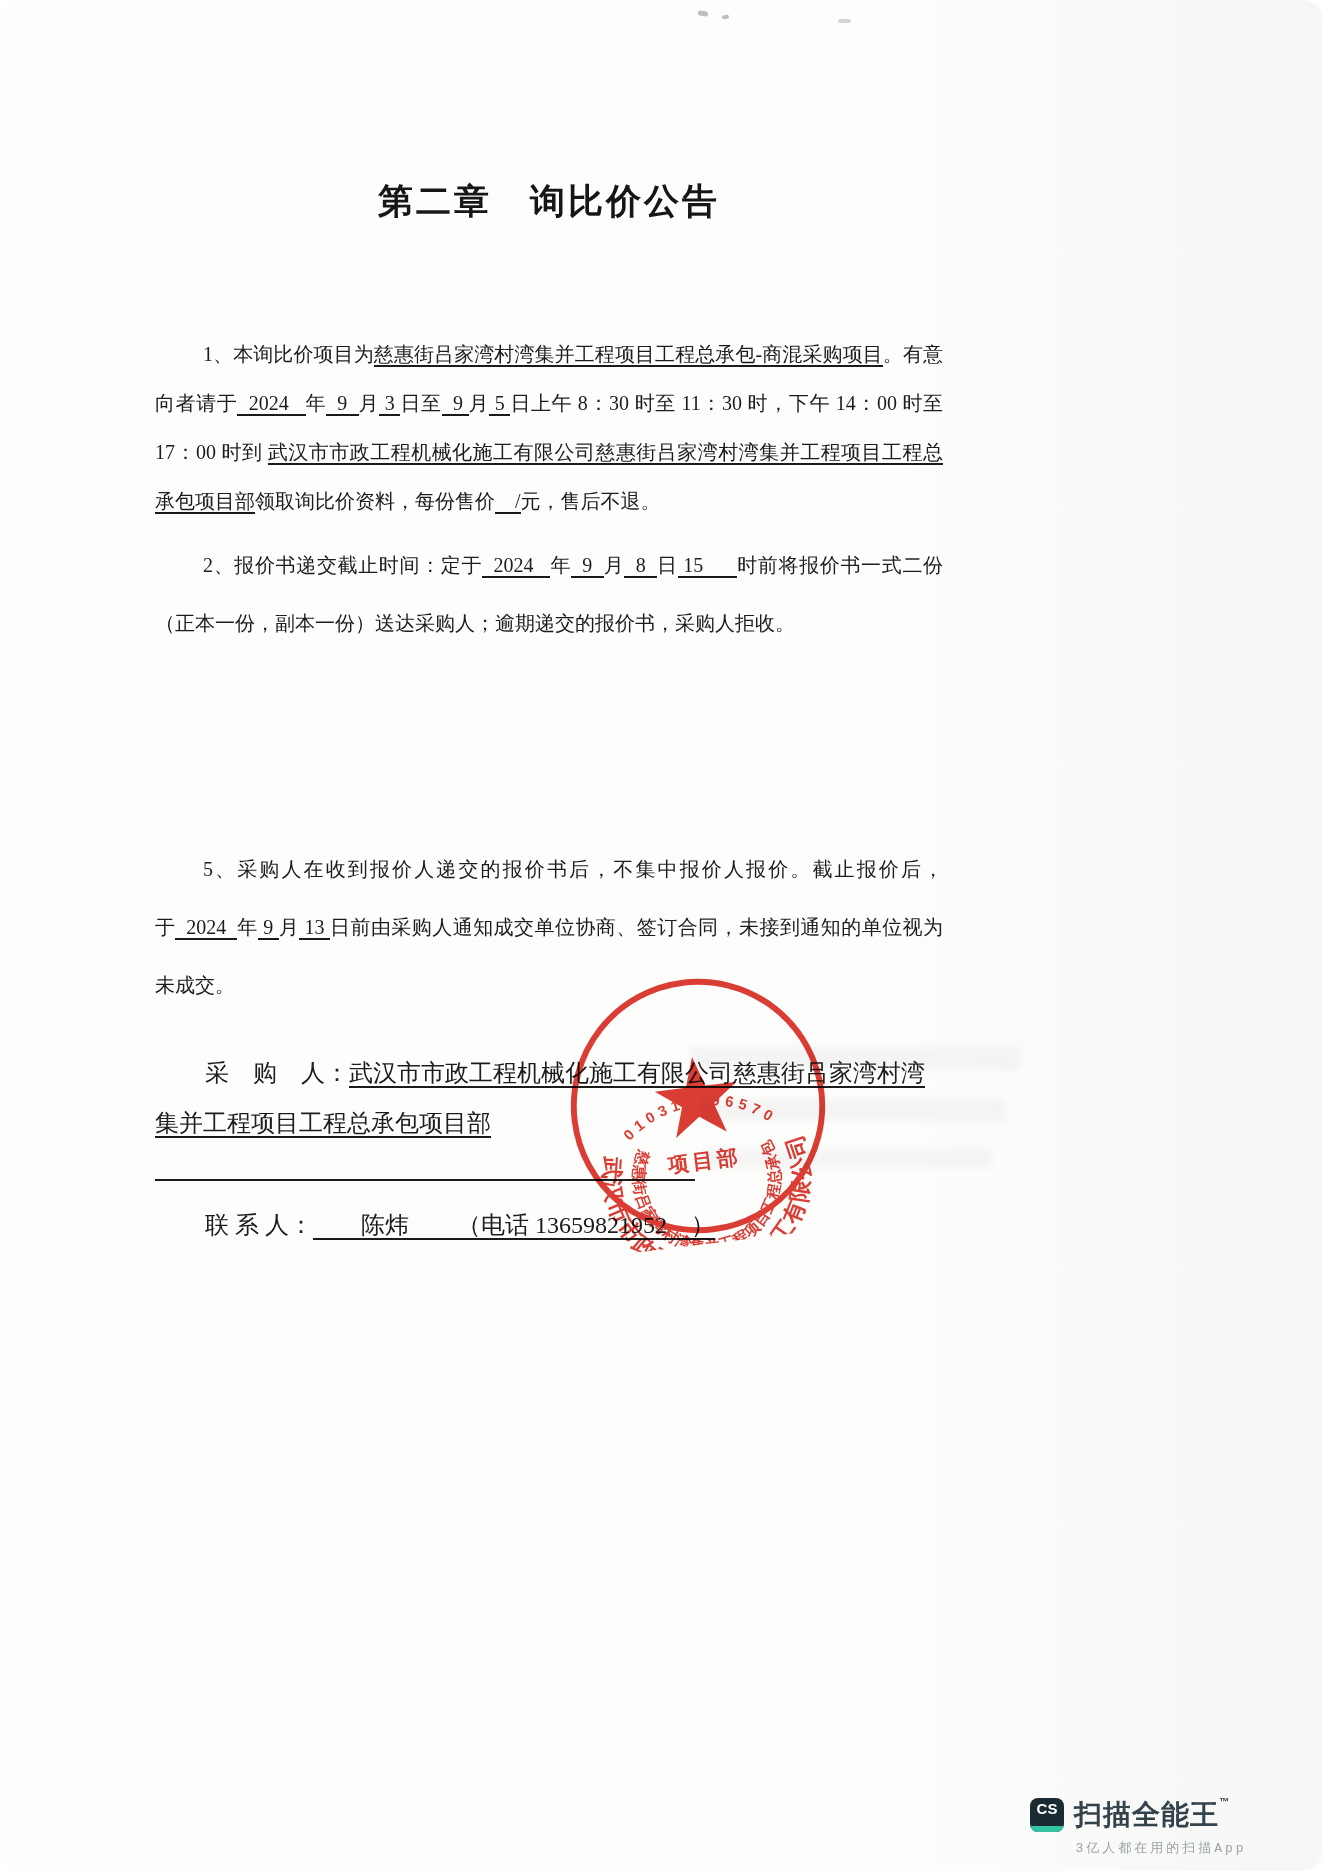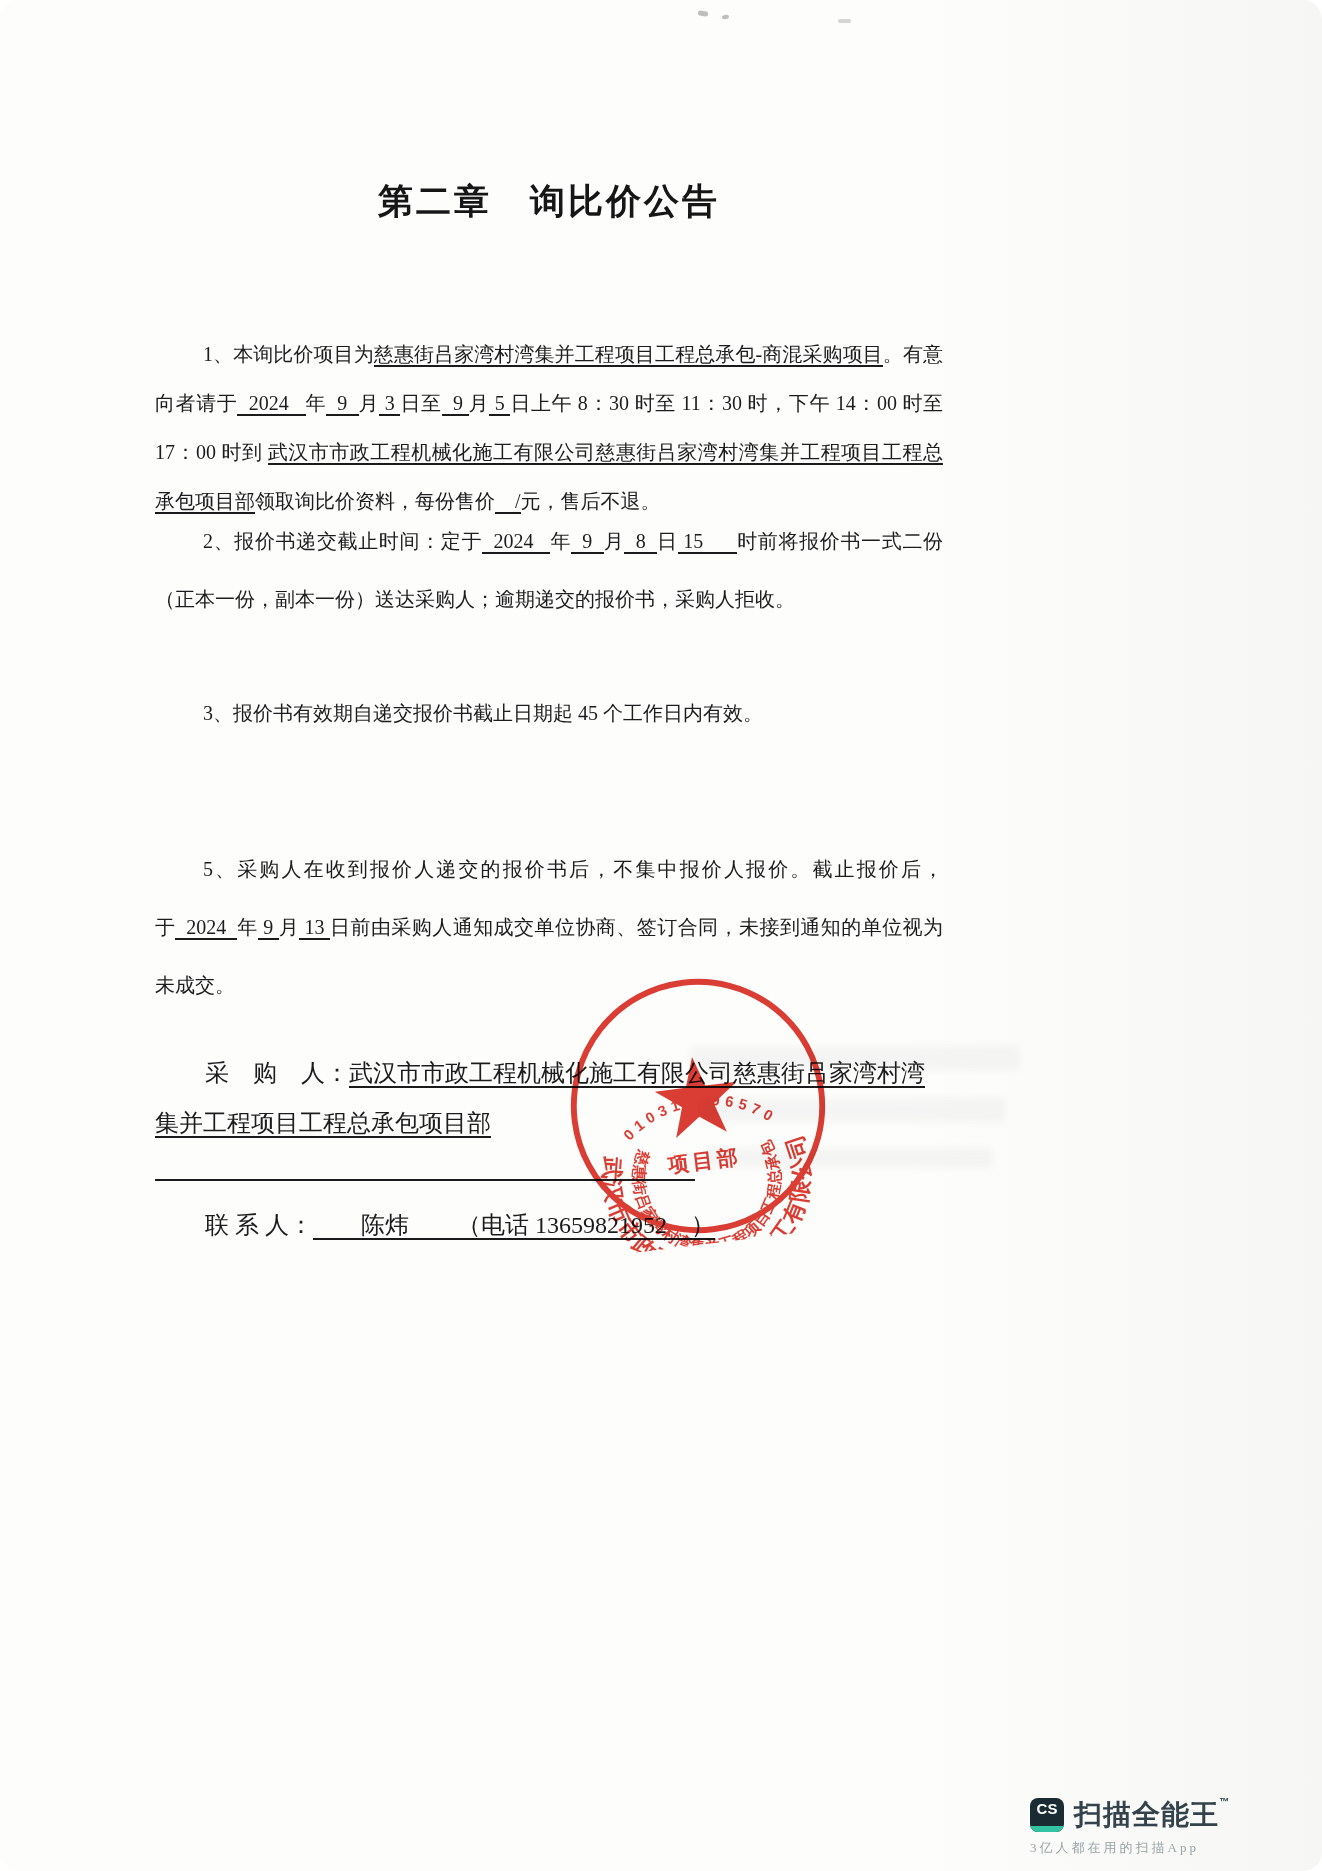--- a/index.html
+++ b/index.html
@@ -13,21 +13,21 @@
   .doc-title{
     position:absolute;top:178px;left:155px;width:788px;
     text-align:center;font-family:"Liberation Sans","DejaVu Sans",sans-serif;
     font-weight:bold;font-size:35px;letter-spacing:3px;color:#161616;
   }
   .para{
     position:absolute;left:155px;width:788px;
     font-size:20px;text-align:justify;text-indent:48px;
   }
   #p1{top:330px;line-height:49px;}
-  #p2{top:512px;line-height:58px;}
+  #p2{top:536px;line-height:58px;}
   #p3{top:688px;line-height:50px;}
   #p4{top:730px;line-height:61px;}
   #p5{top:840px;line-height:58px;}
   .sig{
     position:absolute;left:155px;width:790px;
     font-size:24px;line-height:50px;text-indent:50px;text-align:left;
   }
   #sig-buyer{top:1048px;}
   #sig-address{top:1150px;}
   #sig-contact{top:1200px;}
@@ -63,42 +63,41 @@
     position:absolute;left:0;right:0;top:2px;text-align:center;
     color:#ffffff;font-family:"Liberation Sans","DejaVu Sans",sans-serif;
     font-weight:bold;font-size:15px;letter-spacing:0;
   }
   .wm-name{
     font-family:"Liberation Sans","DejaVu Sans",sans-serif;
     font-size:28px;font-weight:600;color:#33424b;letter-spacing:1px;white-space:nowrap;
   }
   .wm-tm{font-size:10px;color:#33424b;vertical-align:top;}
   .wm-tagline{
-    margin-top:5px;
-    font-family:Liberation Serif, serif;
+    margin-top:5px;text-align:center;
+    font-family:Liberation Mono, monospace;
     font-size:13px;color:#9aa4a9;letter-spacing:3px;white-space:nowrap;
   }
 </style>
 </head>
 <body>
 
 <div class="page">
 
   <div class="speck a"></div>
   <div class="speck b"></div>
   <div class="speck c"></div>
   <div class="ghost g1"></div>
   <div class="ghost g2"></div>
   <div class="ghost g3"></div>
 
   <div class="doc-title">第二章　询比价公告</div>
 
   <div class="para" id="p1"><span class="">1、本询比价项目为</span><span class="u ">慈惠街吕家湾村湾集并工程项目工程总承包-商混采购项目</span><span class="">。有意向者请于</span><span class="u ">&nbsp;&nbsp;2024&nbsp;&nbsp;&nbsp;</span><span class="">年</span><span class="u ">&nbsp;&nbsp;9&nbsp;&nbsp;</span><span class="">月</span><span class="u ">&nbsp;3&nbsp;</span><span class="">日至</span><span class="u ">&nbsp;&nbsp;9&nbsp;</span><span class="">月</span><span class="u ">&nbsp;5&nbsp;</span><span class="">日上午 8：30 时至 11：30 时，下午 14：00 时至 17：00 时到 </span><span class="u ">武汉市市政工程机械化施工有限公司慈惠街吕家湾村湾集并工程项目工程总承包项目部</span><span class="">领取询比价资料，每份售价</span><span class="u ">&nbsp;&nbsp;&nbsp;&nbsp;/</span><span class="">元，售后不退。</span></div>
   <div class="para" id="p2"><span class="">2、报价书递交截止时间：定于</span><span class="u ">&nbsp;&nbsp;2024&nbsp;&nbsp;&nbsp;</span><span class="">年</span><span class="u ">&nbsp;&nbsp;9&nbsp;&nbsp;</span><span class="">月</span><span class="u ">&nbsp;&nbsp;8&nbsp;&nbsp;</span><span class="">日</span><span class="u ">&nbsp;15&nbsp;&nbsp;&nbsp;&nbsp;&nbsp;&nbsp;</span><span class="">时前将报价书一式二份（正本一份，副本一份）送达采购人；逾期递交的报价书，采购人拒收。</span></div>
-  <div class="para" id="p3"><span class="">3、报价书有效期自递交报价书截止日期起 45 个工作日内有效。</span></div>
   <div class="para" id="p5"><span class="">5、采购人在收到报价人递交的报价书后，不集中报价人报价。截止报价后，于</span><span class="u ">&nbsp;&nbsp;2024&nbsp;&nbsp;</span><span class="">年</span><span class="u ">&nbsp;9&nbsp;</span><span class="">月</span><span class="u ">&nbsp;13&nbsp;</span><span class="">日前由采购人通知成交单位协商、签订合同，未接到通知的单位视为未成交。</span></div>
 
   <div class="sig" id="sig-buyer"><span class="">采　购　人：</span><span class="u ">武汉市市政工程机械化施工有限公司慈惠街吕家湾村湾集并工程项目工程总承包项目部</span><span class="u fill-buyer"></span></div>
   <div class="sig" id="sig-contact"><span class="">联 系 人：</span><span class="u ">　　陈炜　　</span><span class="u ">（电话 13659821952　）</span></div>
 
   <div class="stamp">
     <svg viewBox="0 0 280 280">
       <defs>
         <path id="arcOuter" d="M 42.3 175.6 A 104 104 0 1 0 237.7 175.6" fill="none"></path>
         <path id="arcInner" d="M 75.9 177.0 A 74 74 0 1 0 204.1 177.0" fill="none"></path>

